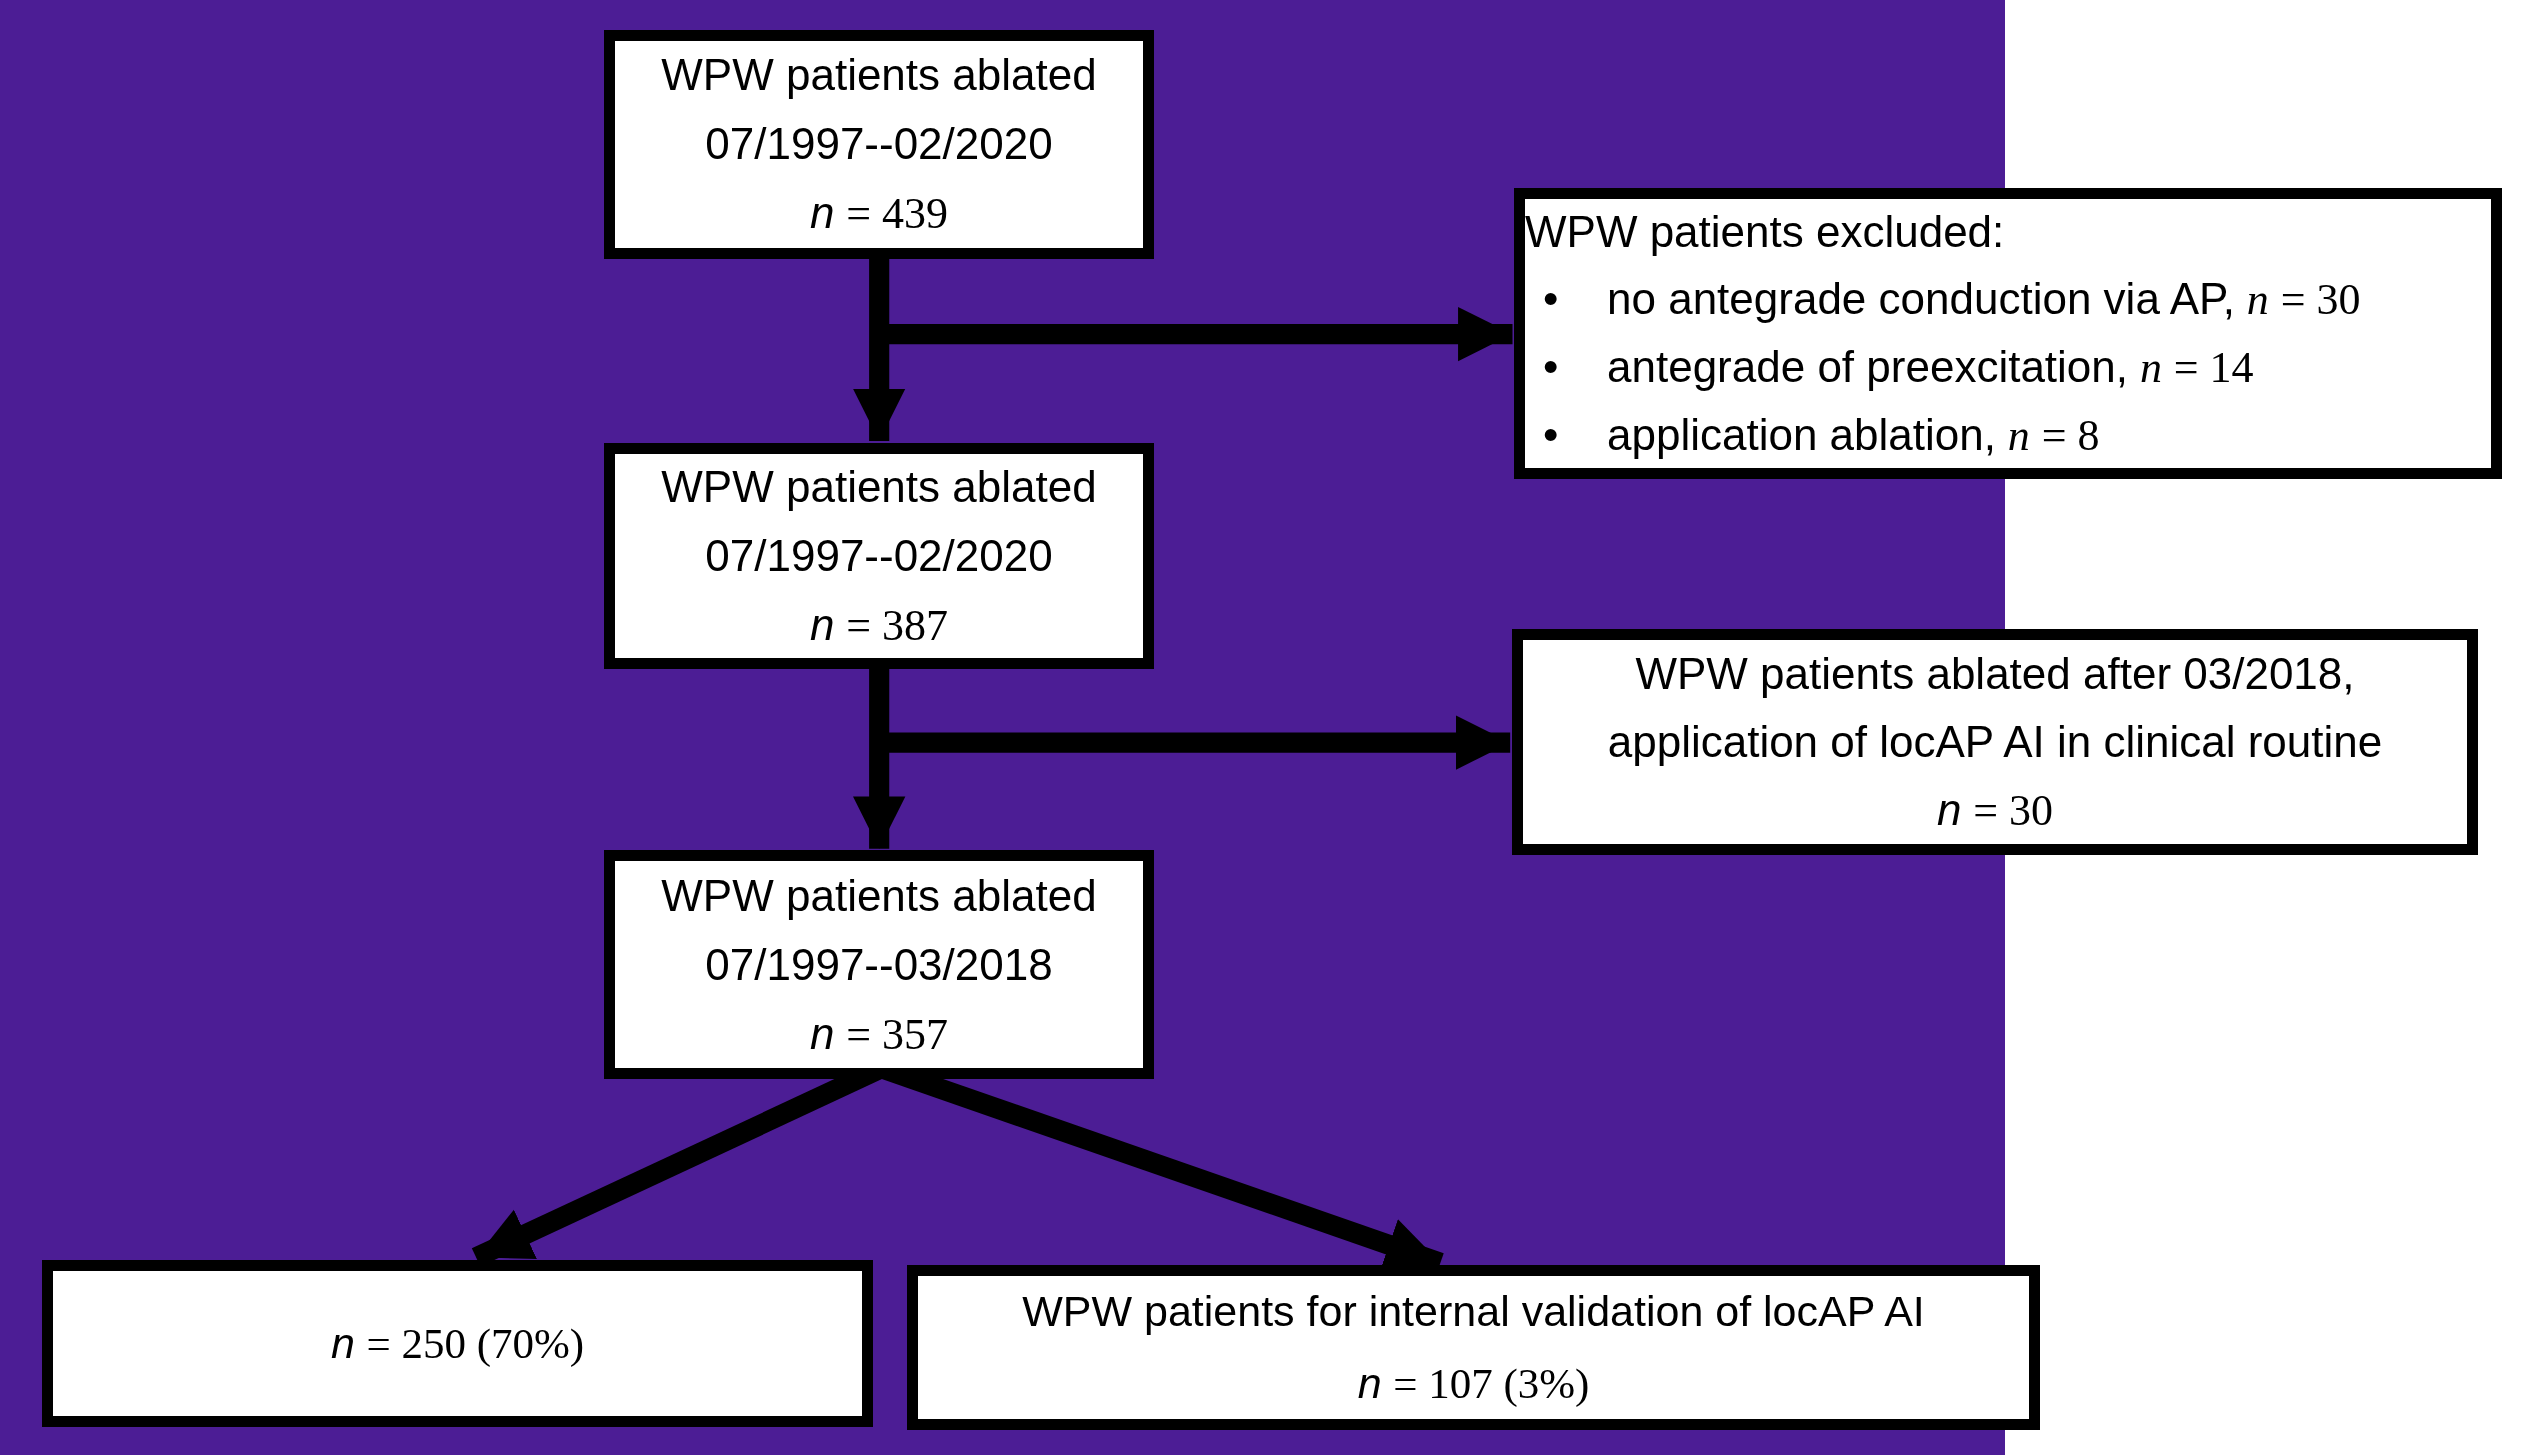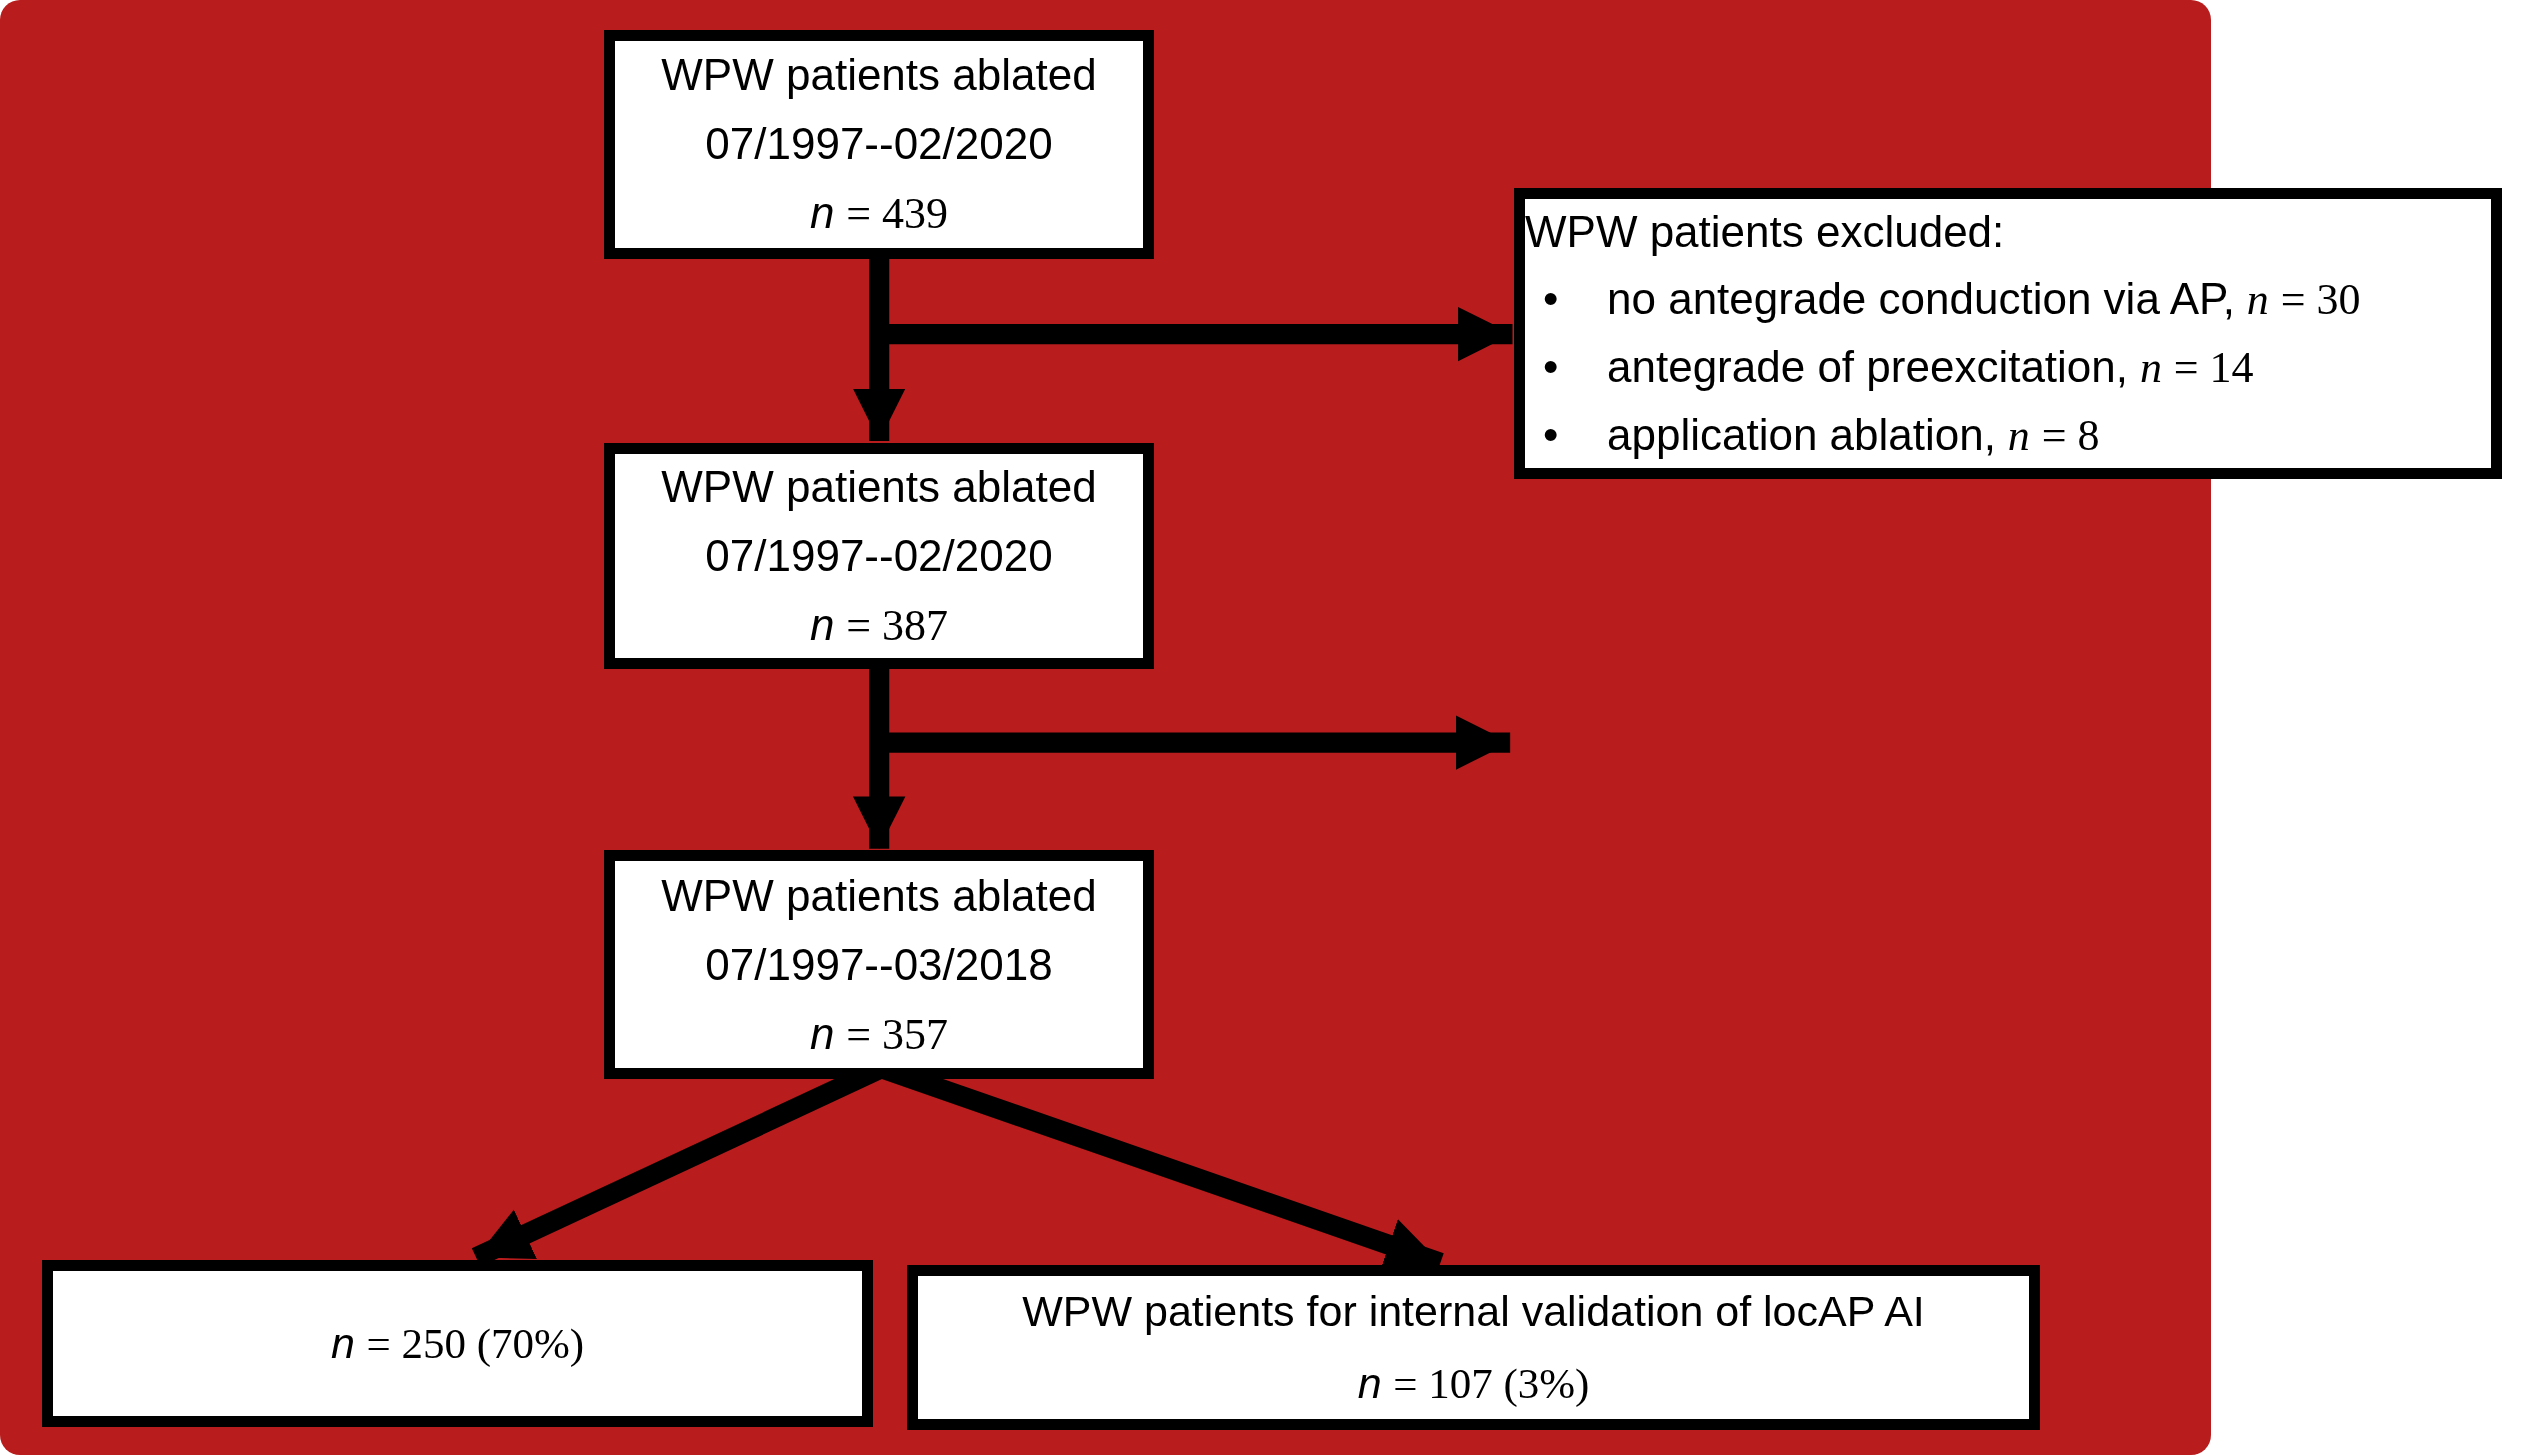--- a/index.html
+++ b/index.html
@@ -9,24 +9,23 @@
   }
   body {
     width: 2525px;
     height: 1455px;
     overflow: hidden;
     font-family: "Liberation Sans", sans-serif;
     color: #000000;
   }
   .canvas {
     position: relative;
-    width: 2211px;
+    width: 2005px;
     height: 1455px;
-    background: #b91c1c;
-    border-radius: 20px;
+    background: #4c1d95;
   }
   .arrows {
     position: absolute;
     left: 0;
     top: 0;
     width: 2525px;
     height: 1455px;
     z-index: 1;
   }
   .box {
@@ -117,20 +116,25 @@
       <span><span>application ablation,</span><i class="nv gap">n</i><span class="gap">= 8</span></span>
     </div>
   </div>
 
   <div class="box cohort2">
     <div class="ln">WPW patients ablated</div>
     <div class="ln">07/1997--02/2020</div>
     <div class="ln"><i class="nv">n</i><span class="gap">= 387</span></div>
   </div>
 
+  <div class="box routine">
+    <div class="ln">WPW patients ablated after 03/2018,</div>
+    <div class="ln">application of locAP AI in clinical routine</div>
+    <div class="ln"><i class="nv">n</i><span class="gap">= 30</span></div>
+  </div>
 
   <div class="box cohort3">
     <div class="ln">WPW patients ablated</div>
     <div class="ln">07/1997--03/2018</div>
     <div class="ln"><i class="nv">n</i><span class="gap">= 357</span></div>
   </div>
 
   <div class="box training">
     <div class="ln"><i class="nv">n</i><span class="gap">= 250 (70%)</span></div>
   </div>

